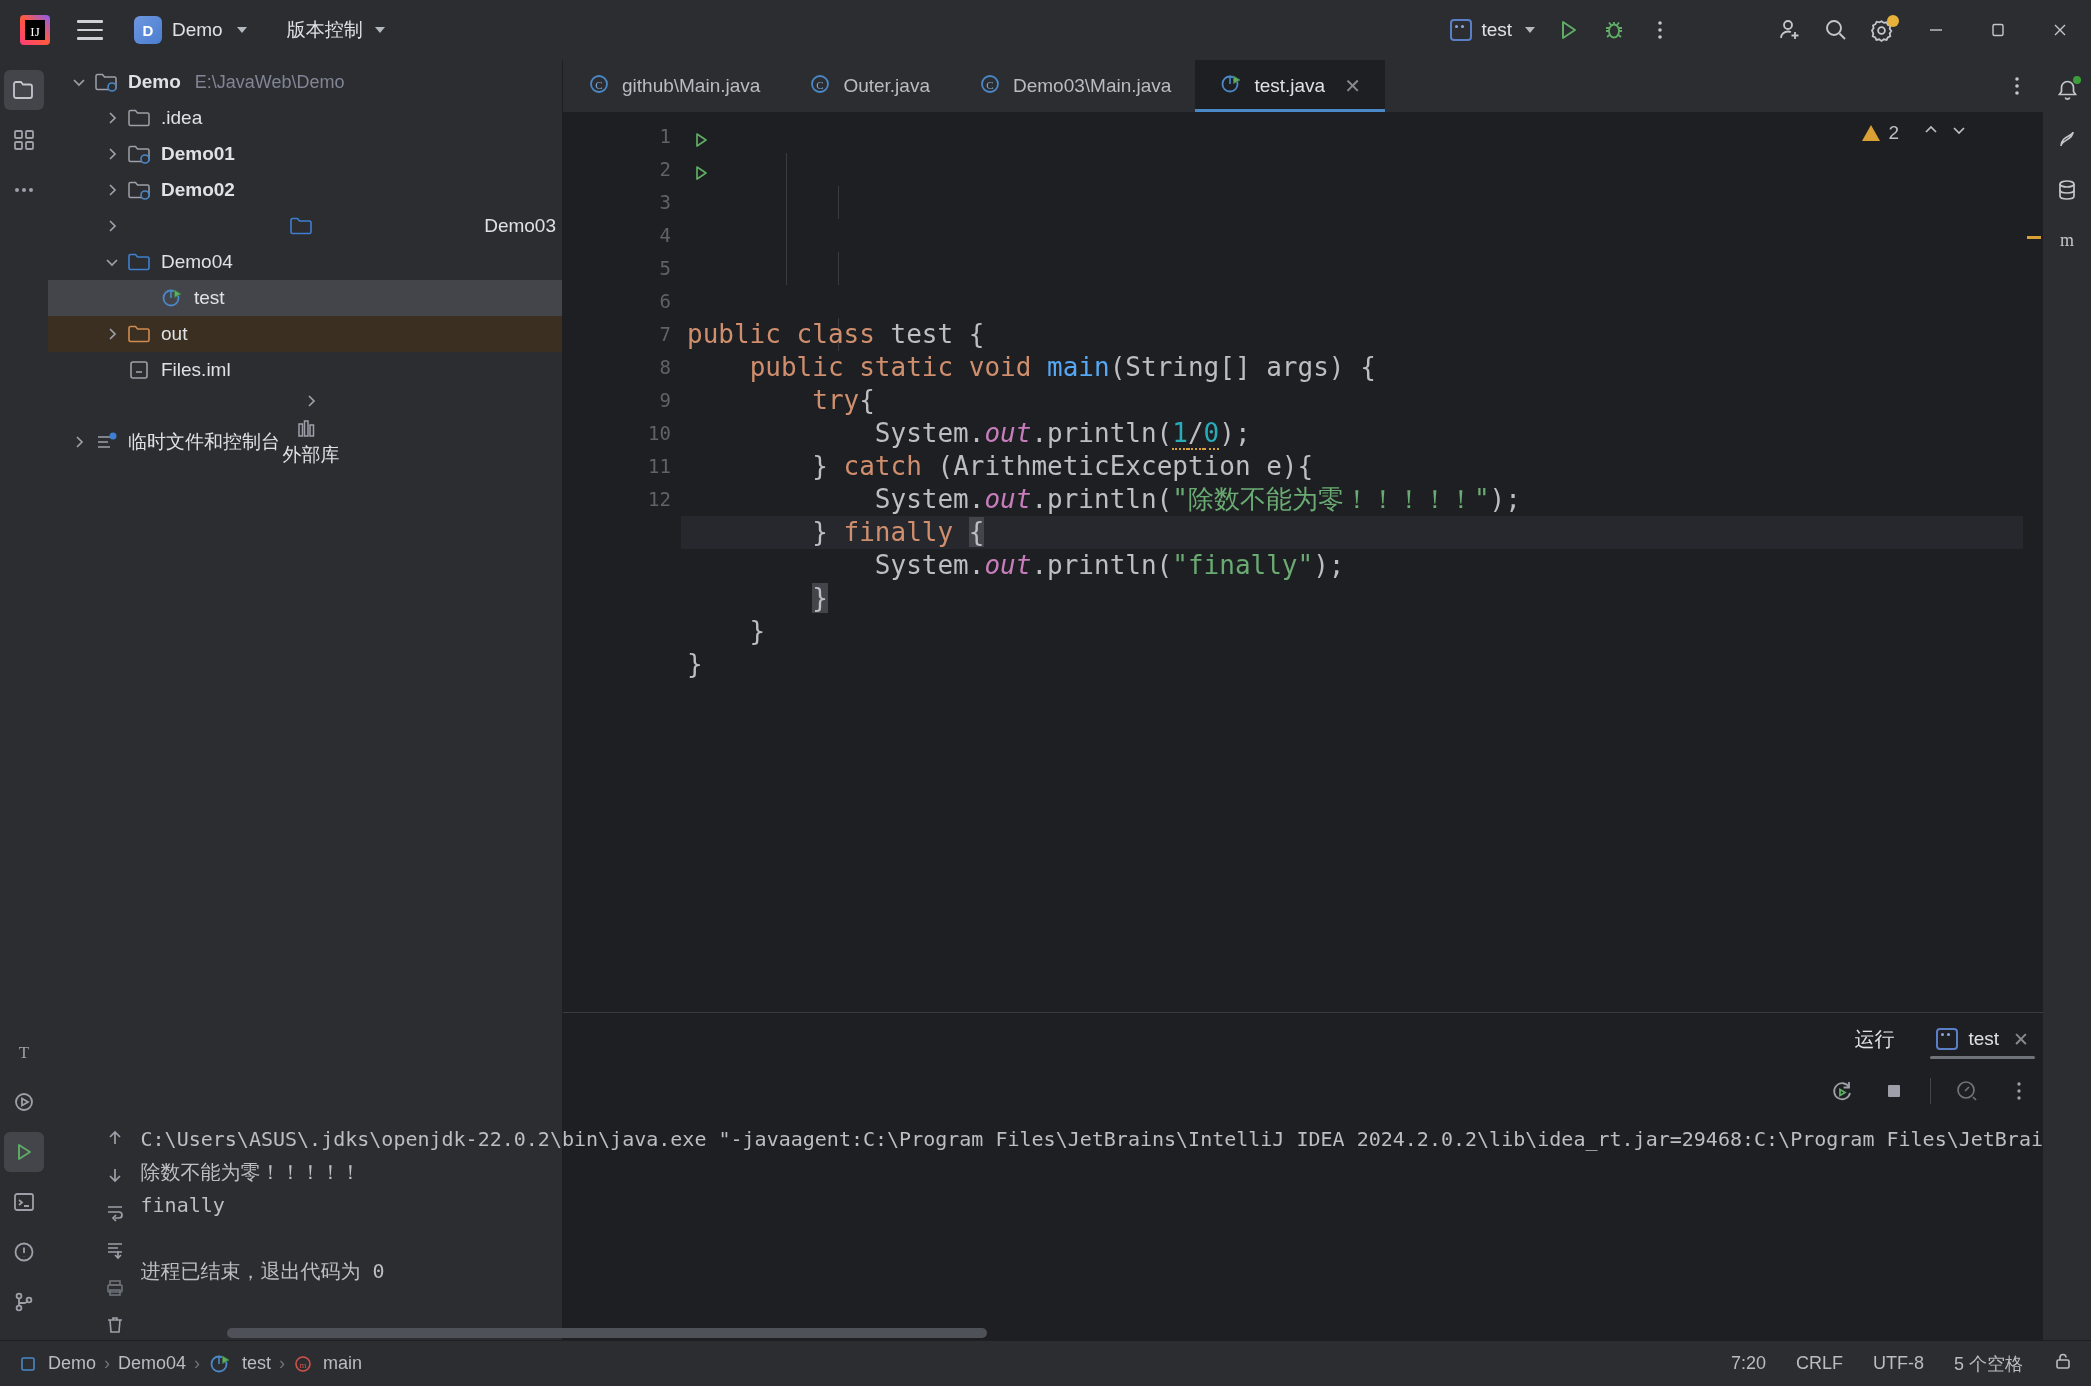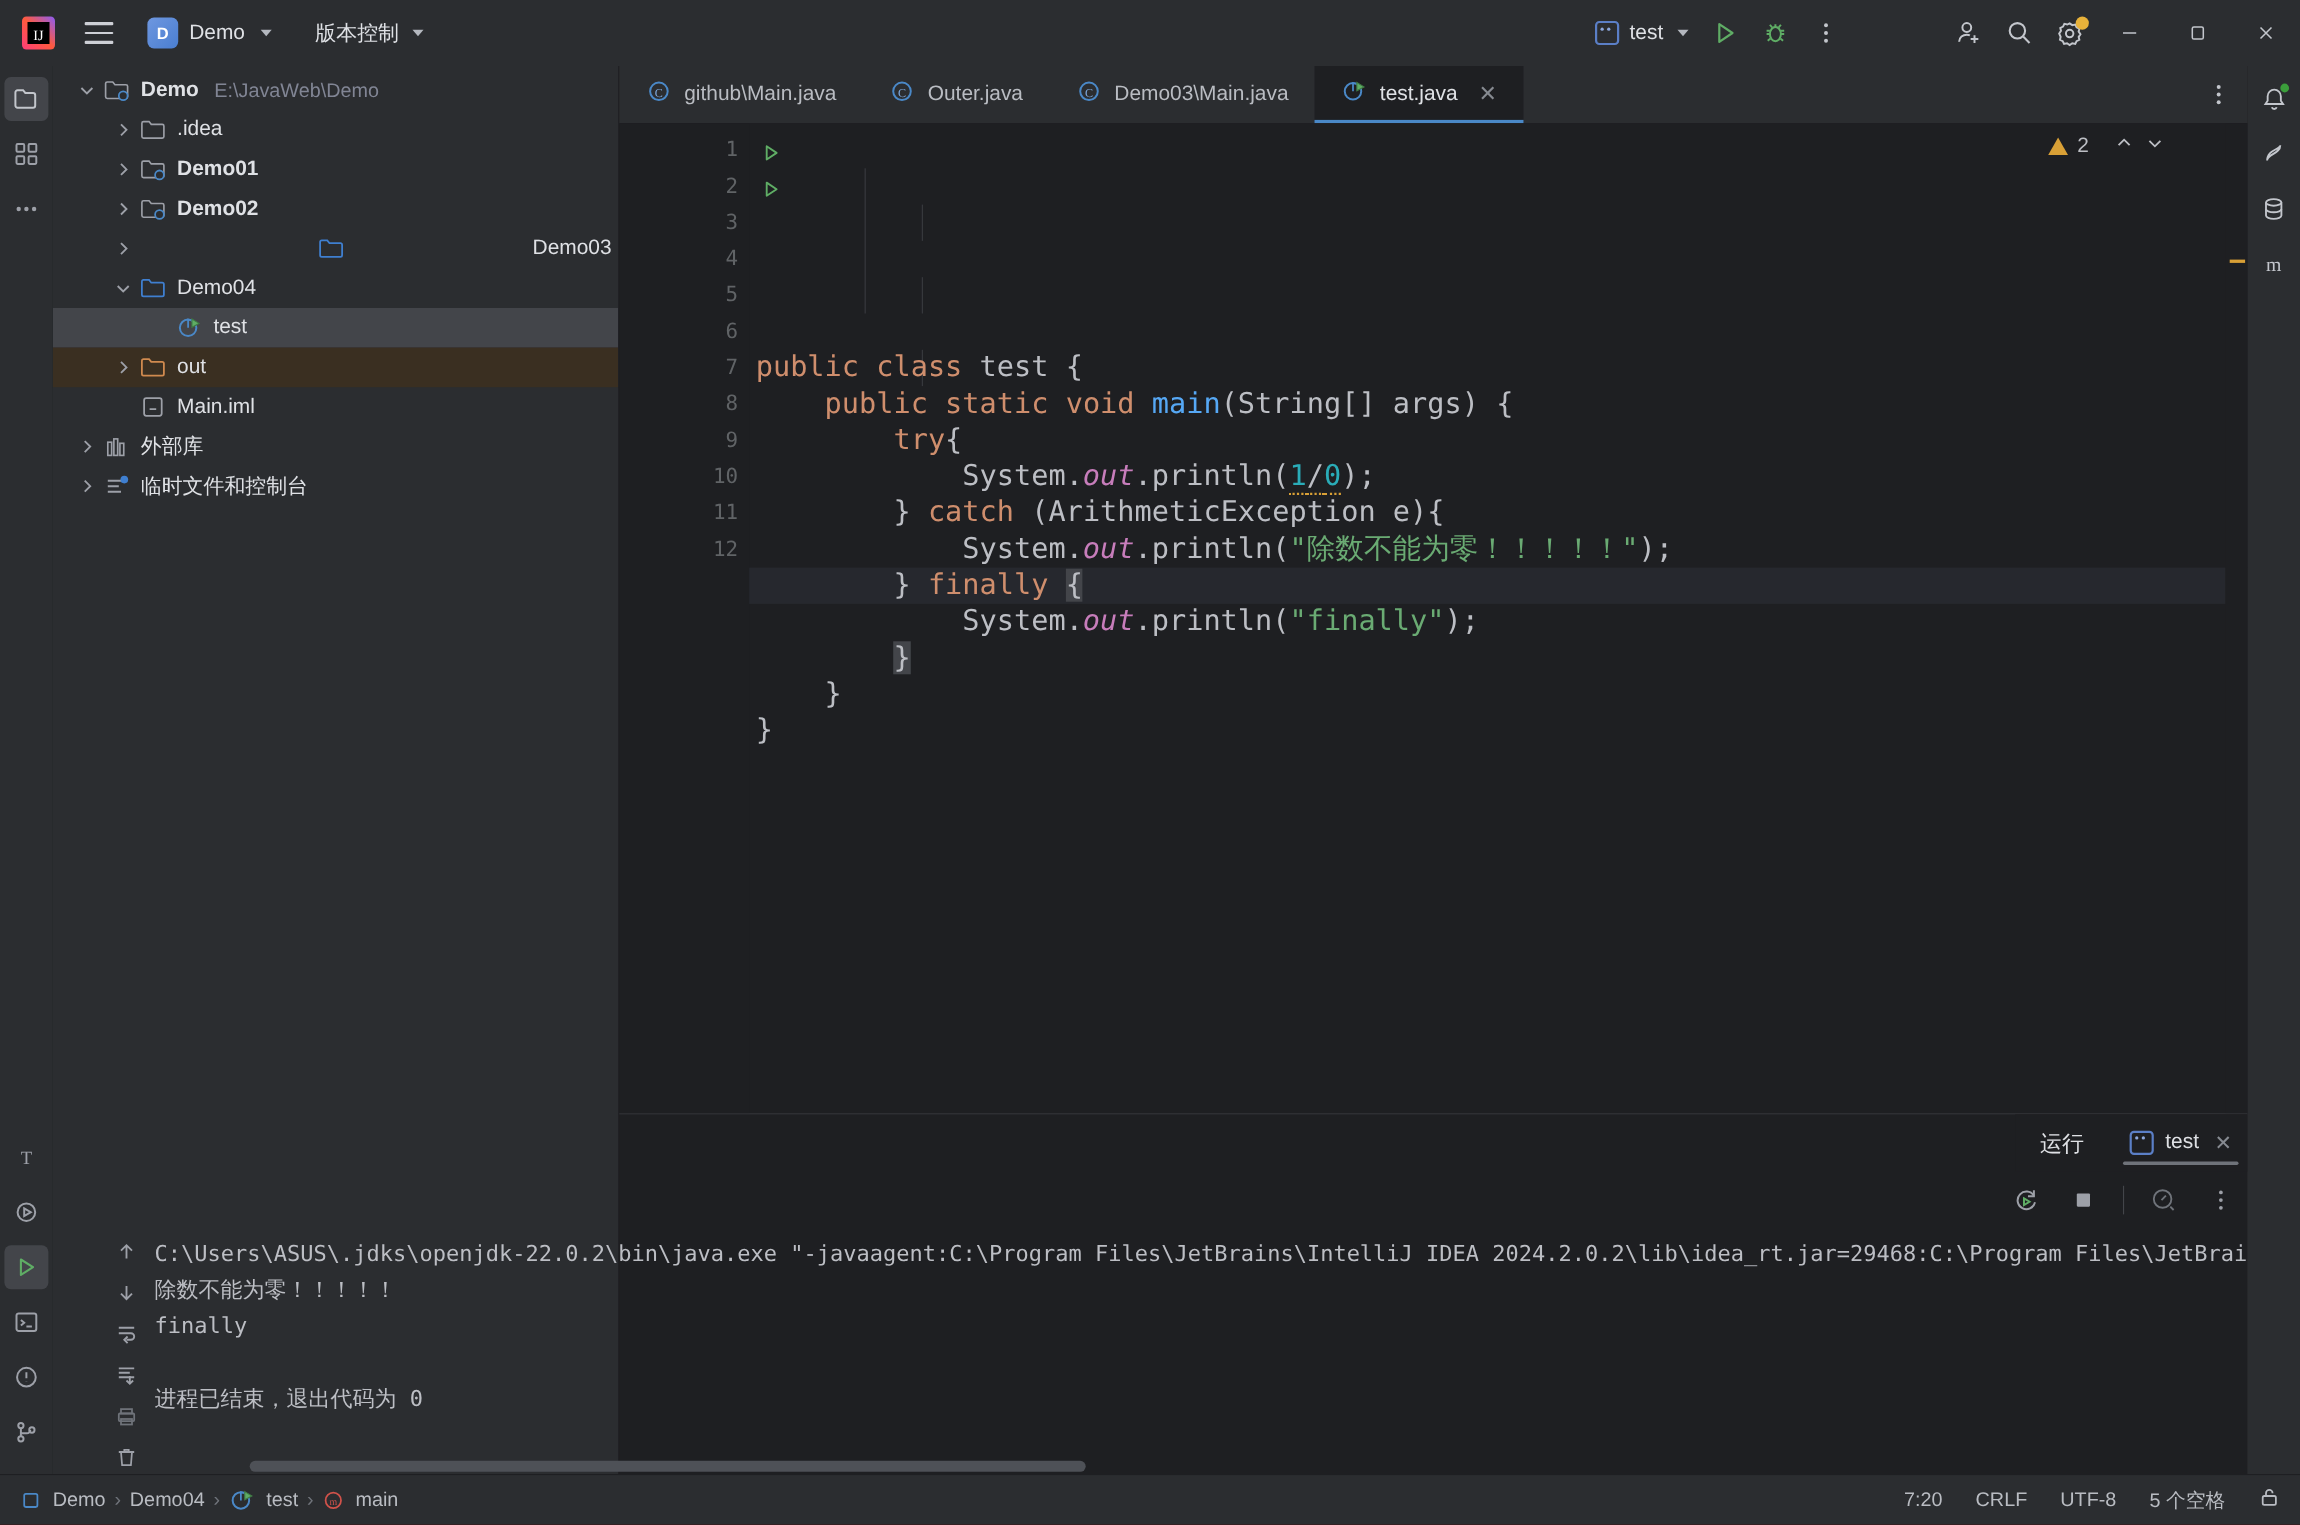--- a/index.html
+++ b/index.html
@@ -399,23 +399,23 @@
           <div class="trow" style="padding-left: 51px;">
             <span class="tarrow">
               <span></span>
             </span>
             <span class="ticon">
               <svg width="24" height="24" viewBox="0 0 24 24">
                 <rect x="4" y="4" width="16" height="16" rx="2" fill="none" stroke="#9da0a8" stroke-width="1.6"></rect>
                 <path d="M9 14 H15" stroke="#9da0a8" stroke-width="1.6"></path>
               </svg>
             </span>
-            <span class="tlabel">Main.iml</span>
-          </div>
-          <div class="trow" style="padding-left: 18px;">
+            <span class="tlabel">Files.iml</span>
+          </div>
+          <div class="trow" style="padding-left: 18px; flex-direction: column;">
             <span class="tarrow">
               <svg width="18" height="18" viewBox="0 0 18 18">
                 <path d="M7 4 L12 9 L7 14" fill="none" stroke="#9da0a8" stroke-width="1.7"></path>
               </svg>
             </span>
             <span class="ticon">
               <svg width="24" height="24" viewBox="0 0 24 24">
                 <rect x="4" y="8" width="3.5" height="12" fill="none" stroke="#9da0a8" stroke-width="1.5"></rect>
                 <rect x="9.5" y="5" width="3.5" height="15" fill="none" stroke="#9da0a8" stroke-width="1.5"></rect>
                 <rect x="15" y="9" width="3.5" height="11" fill="none" stroke="#9da0a8" stroke-width="1.5"></rect>

